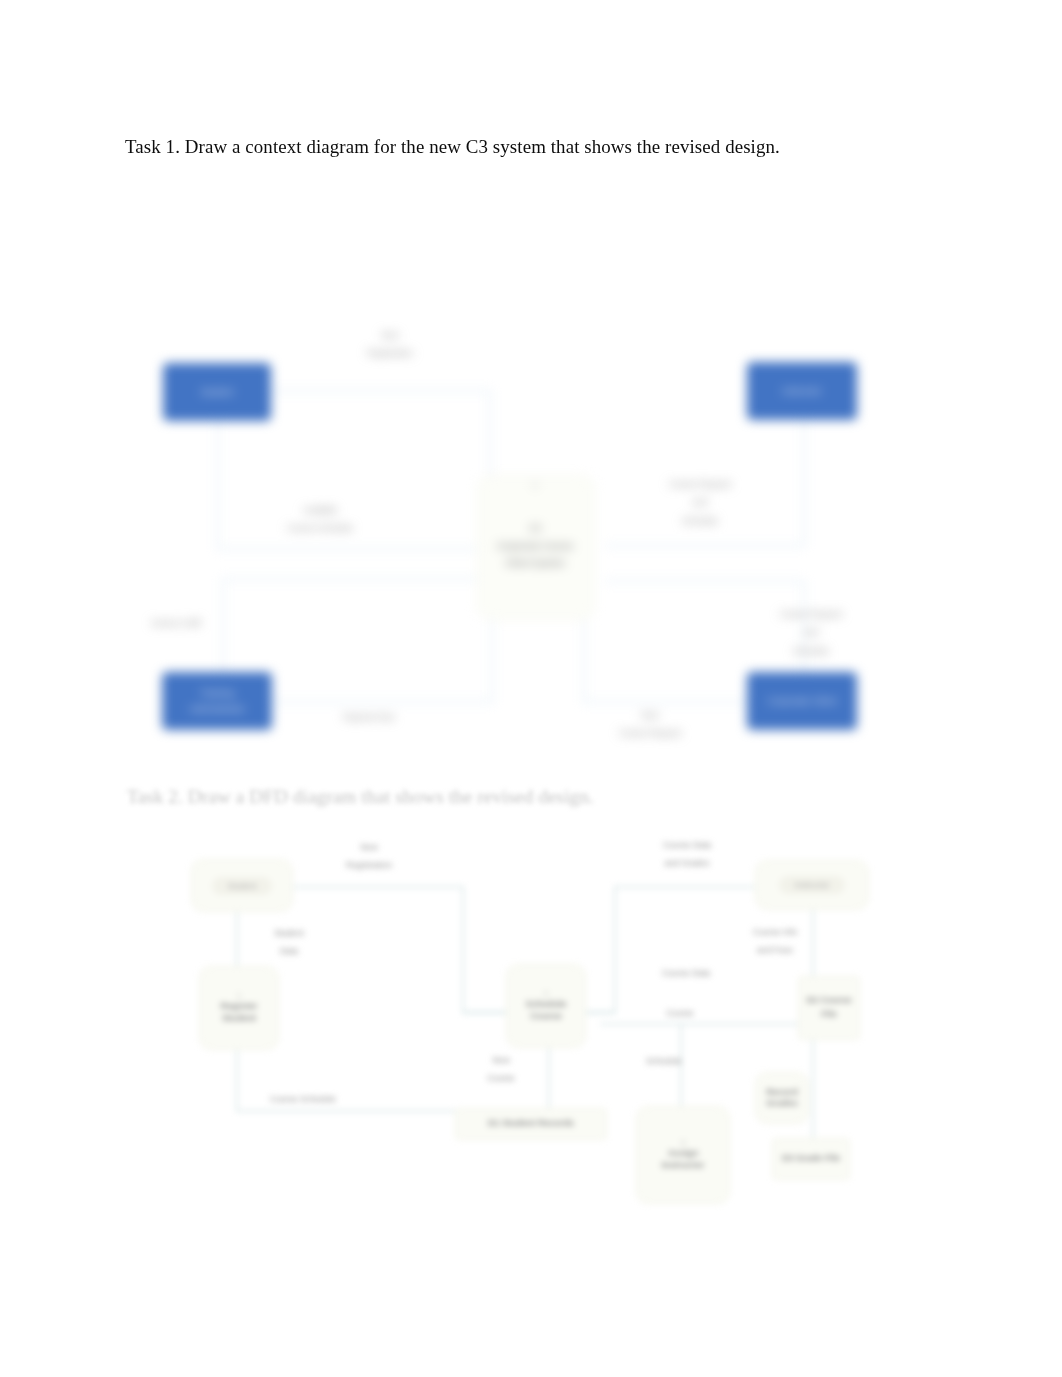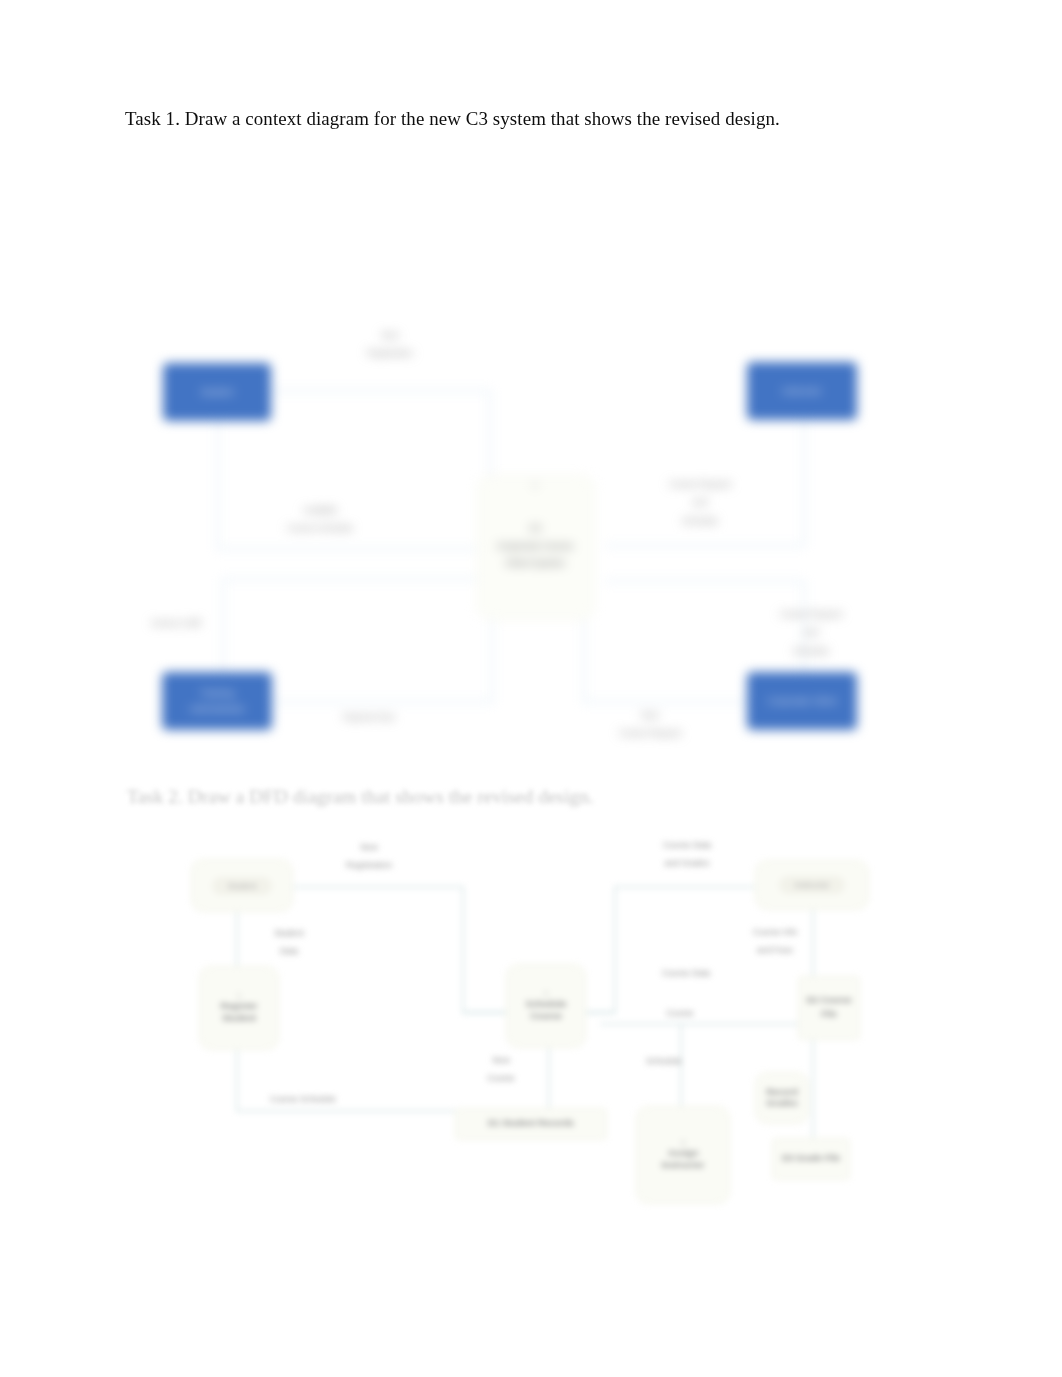--- a/index.html
+++ b/index.html
@@ -1,19 +1,19 @@
 <!DOCTYPE html>
 <html><head>
 <meta charset="utf-8">
 <style>
   html,body{margin:0;padding:0;background:#ffffff;}
   body{width:1062px;height:1377px;position:relative;overflow:hidden;font-family:"Liberation Serif",serif;}
   .page{position:absolute;inset:0;background:#fff;}
   .task-line{position:absolute;font-size:18.9px;color:#0d0d0d;letter-spacing:0.1px;white-space:nowrap;}
-  #task1{left:125px;top:108px;}
+  #task1{left:125px;top:136px;}
   #task2{left:127px;top:786px;font-size:19.2px;color:#c3c3c3;filter:blur(2.6px);}
 
   
   #d1{position:absolute;left:0;top:0;width:1062px;height:1377px;filter:blur(5.2px);}
   .ent{position:absolute;background:#4274c4;border-radius:5px;display:flex;align-items:center;justify-content:center;
        color:#d5dff2;font-family:"Liberation Sans",sans-serif;font-size:9.5px;text-align:center;line-height:1.7;}
   .ent span{white-space:pre-line;}
   .proc{position:absolute;background:#fcfdf8;border:1px solid #f3f3ea;border-radius:14px;}
   .lbl{position:absolute;color:#8e8e8e;font-family:"Liberation Sans",sans-serif;font-size:8.6px;text-align:center;line-height:2.15;}
   .wire{position:absolute;background:#e3eef8;}

